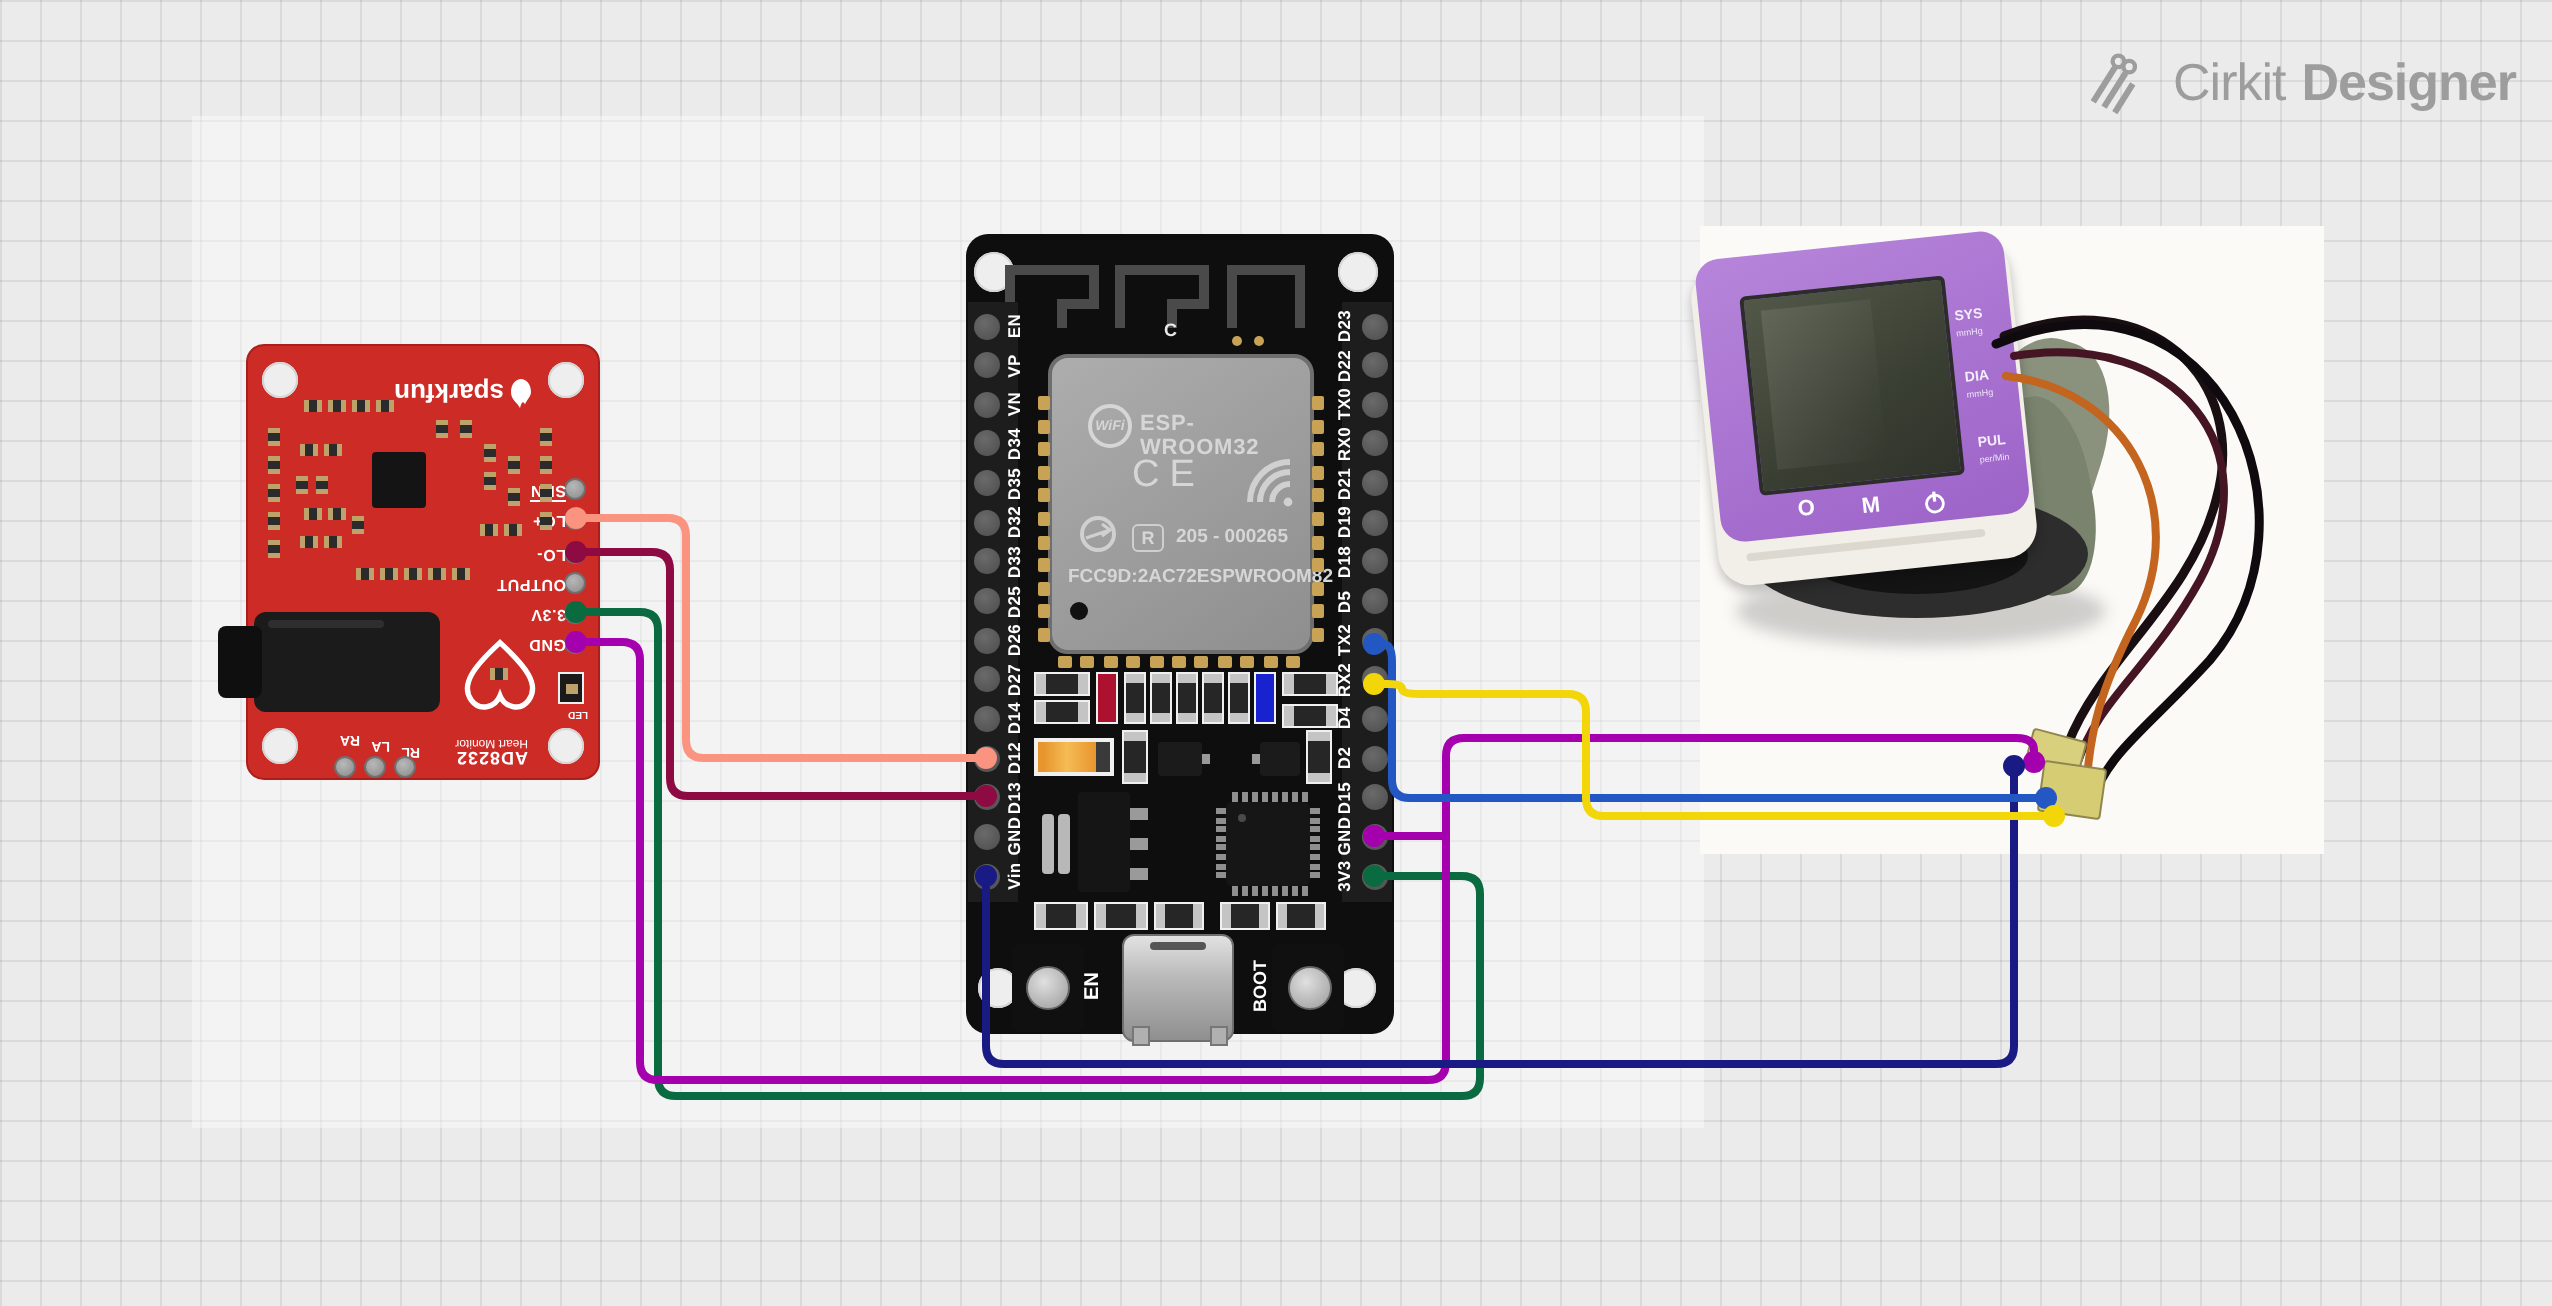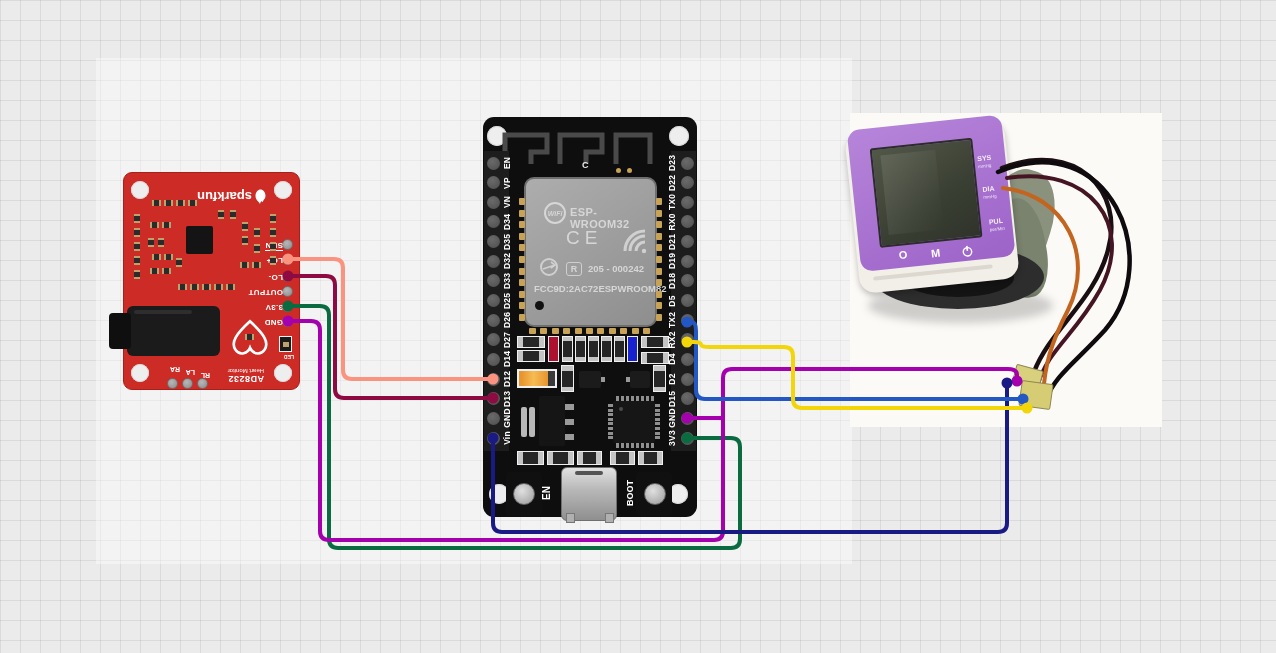--- a/index.html
+++ b/index.html
@@ -154,21 +154,21 @@
     <path d="M5 25 A20 20 0 0 1 25 5" fill="none" stroke="#d0d0d0" stroke-width="3"></path>
     <path d="M10 25 A15 15 0 0 1 25 10" fill="none" stroke="#d0d0d0" stroke-width="3"></path>
     <path d="M16 25 A9 9 0 0 1 25 16" fill="none" stroke="#d0d0d0" stroke-width="3"></path>
     <circle cx="24" cy="25" r="2.2" fill="#d0d0d0"></circle>
   </svg>
   <svg width="20" height="20" viewBox="0 0 20 20" style="left:539px;top:257px;">
     <circle cx="10" cy="10" r="8" fill="none" stroke="#d0d0d0" stroke-width="2"></circle>
     <path d="M4 12 L16 8 M12 5 L16 8 L12 11" fill="none" stroke="#d0d0d0" stroke-width="1.6"></path>
   </svg>
   <div class="abs mtext" style="left:566px;top:262px;width:16px;height:14px;border:1.5px solid #cfcfcf;border-radius:3px;font-size:9px;font-weight:bold;display:flex;align-items:center;justify-content:center;box-sizing:border-box;">R</div>
-  <div class="abs mtext" style="left:588px;top:263px;width:70px;height:12px;font-size:9.5px;font-weight:bold;">205 - 000242</div>
+  <div class="abs mtext" style="left:588px;top:263px;width:70px;height:12px;font-size:9.5px;font-weight:bold;">205 - 000265</div>
   <div class="abs mtext" style="left:534px;top:283px;width:122px;height:12px;font-size:9.5px;font-weight:bold;">FCC9D:2AC72ESPWROOM82</div>
   <div class="abs" style="left:535px;top:301px;width:9px;height:9px;border-radius:50%;background:#111;"></div>
 
   <div class="abs smd smd-h" style="left:517px;top:336px;width:28px;height:12px;"></div>
   <div class="abs smd smd-h" style="left:517px;top:350px;width:28px;height:12px;"></div>
   <div class="abs smd" style="left:548px;top:336px;width:11px;height:26px;background:#ad1130;"></div>
   <div class="abs smd smd-v" style="left:562px;top:336px;width:11px;height:26px;"></div>
   <div class="abs smd smd-v" style="left:575px;top:336px;width:11px;height:26px;"></div>
   <div class="abs smd smd-v" style="left:588px;top:336px;width:11px;height:26px;"></div>
   <div class="abs smd smd-v" style="left:601px;top:336px;width:11px;height:26px;"></div>
@@ -205,20 +205,31 @@
   <div class="abs vlabel" style="left:527px;top:487px;width:40px;height:12px;font-size:10px;">EN</div>
   <div class="abs btn-plate" style="left:636px;top:472px;width:36px;height:44px;"></div>
   <div class="abs btn-cap" style="left:644px;top:483px;width:22px;height:22px;"></div>
   <div class="abs vlabel" style="left:611px;top:487px;width:40px;height:12px;font-size:9px;">BOOT</div>
   <div class="abs" style="left:561px;top:467px;width:56px;height:54px;background:linear-gradient(180deg,#e2e2e2,#b9b9b9 40%,#8f8f8f);border:1px solid #6f6f6f;border-radius:6px;box-sizing:border-box;">
     <div class="abs" style="left:13px;top:3px;width:28px;height:4px;background:#555;border-radius:2px;"></div>
     <div class="abs" style="left:4px;top:45px;width:7px;height:8px;background:#b0b0b0;border:1px solid #777;"></div>
     <div class="abs" style="left:43px;top:45px;width:7px;height:8px;background:#b0b0b0;border:1px solid #777;"></div>
   </div>
 
+  <div class="abs logo">
+    <svg width="36" height="38" viewBox="0 0 40 40" style="position:static;">
+      <line x1="4" y1="31" x2="16" y2="12" stroke="#9d9d9d" stroke-width="3.4"></line>
+      <circle cx="18" cy="8.5" r="3.2" fill="none" stroke="#9d9d9d" stroke-width="2.4"></circle>
+      <line x1="10" y1="34" x2="22" y2="15" stroke="#9d9d9d" stroke-width="3.4"></line>
+      <circle cx="24" cy="11.5" r="3.2" fill="none" stroke="#9d9d9d" stroke-width="2.4"></circle>
+      <line x1="16" y1="37" x2="26" y2="21" stroke="#9d9d9d" stroke-width="3.4"></line>
+    </svg>
+    <span class="lt">Cirkit</span>
+    <span class="lb">Designer</span>
+  </div>
 
 <div class="abs pin" style="left: 486.5px; top: 156.5px;"></div>
     <div class="abs pin-label" style="left: 487px; top: 157px;">EN</div>
     <div class="abs pin" style="left: 486.5px; top: 176.143px;"></div>
     <div class="abs pin-label" style="left: 487px; top: 176.643px;">VP</div>
     <div class="abs pin" style="left: 486.5px; top: 195.786px;"></div>
     <div class="abs pin-label" style="left: 487px; top: 196.286px;">VN</div>
     <div class="abs pin" style="left: 486.5px; top: 215.429px;"></div>
     <div class="abs pin-label" style="left: 487px; top: 215.929px;">D34</div>
     <div class="abs pin" style="left: 486.5px; top: 235.072px;"></div>

